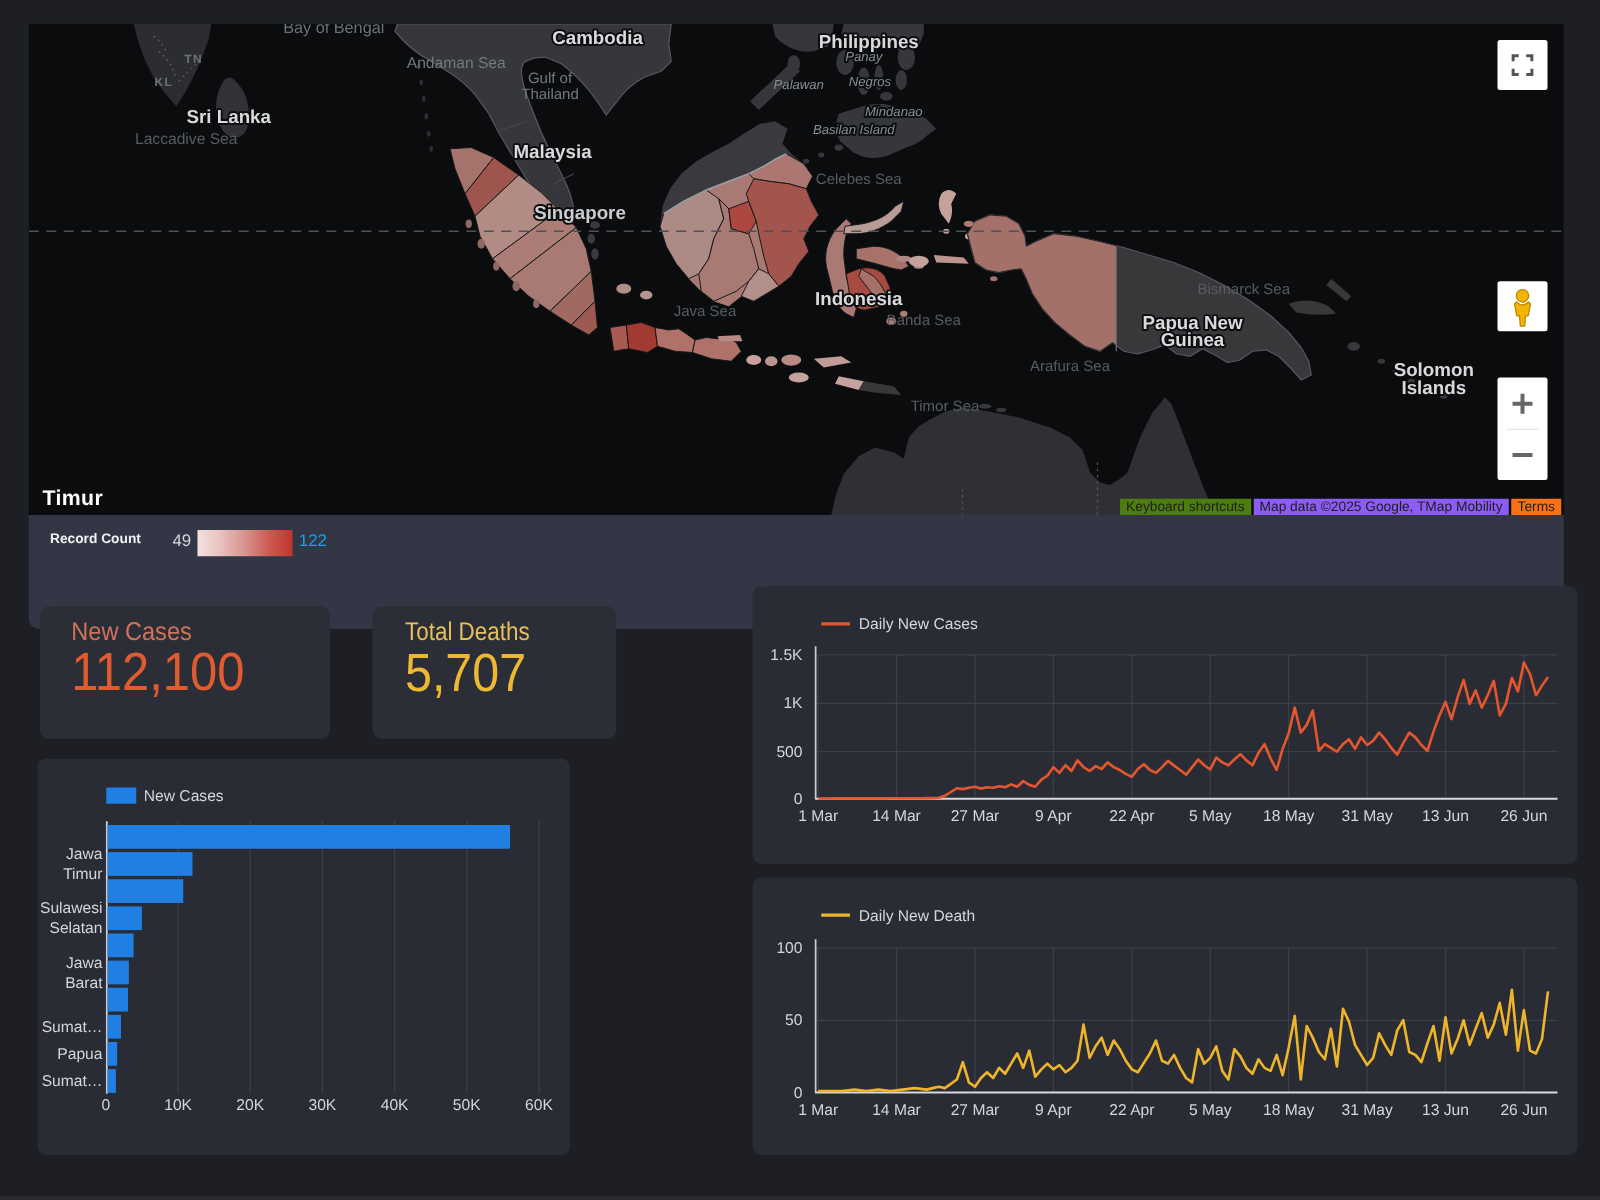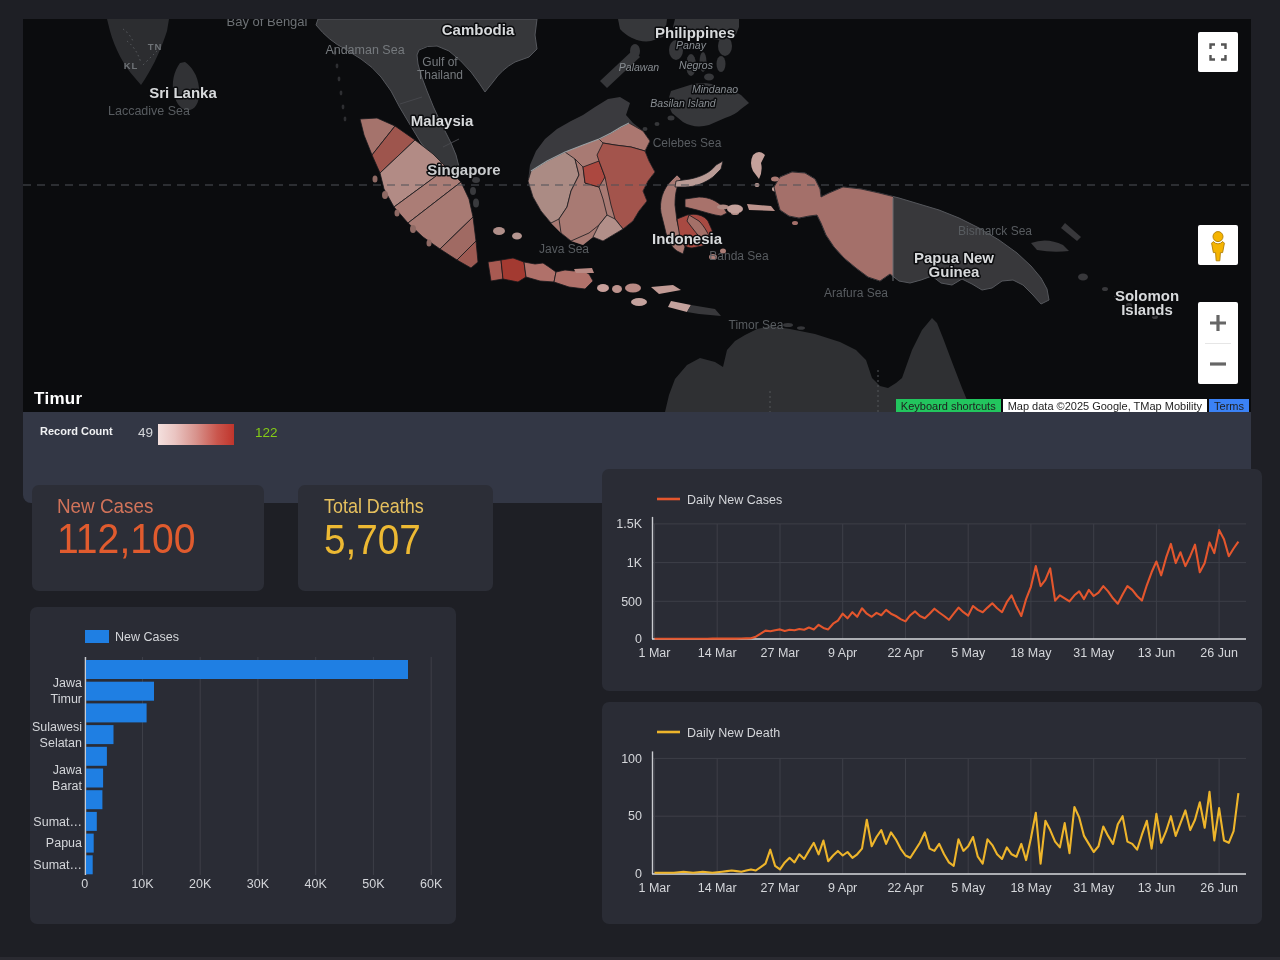--- a/index.html
+++ b/index.html
@@ -136,23 +136,23 @@
 <text x="1124" y="296" text-anchor="middle" font-size="15" fill="#d8dadc" font-weight="bold" font-style="normal" letter-spacing="0" stroke="#0b0c0e" stroke-width="3" paint-order="stroke" stroke-linejoin="round">Islands</text>
 <text x="672" y="19" text-anchor="middle" font-size="15" fill="#d8dadc" font-weight="bold" font-style="normal" letter-spacing="0" stroke="#0b0c0e" stroke-width="3" paint-order="stroke" stroke-linejoin="round">Philippines</text>
 <text x="668" y="30" text-anchor="middle" font-size="10.5" fill="#8a8f94" font-weight="normal" font-style="italic" letter-spacing="0" stroke="#0b0c0e" stroke-width="3" paint-order="stroke" stroke-linejoin="round">Panay</text>
 <text x="673" y="50" text-anchor="middle" font-size="10.5" fill="#8a8f94" font-weight="normal" font-style="italic" letter-spacing="0" stroke="#0b0c0e" stroke-width="3" paint-order="stroke" stroke-linejoin="round">Negros</text>
 <text x="616" y="52" text-anchor="middle" font-size="10.5" fill="#8a8f94" font-weight="normal" font-style="italic" letter-spacing="0">Palawan</text>
 <text x="692" y="74" text-anchor="middle" font-size="10.5" fill="#8a8f94" font-weight="normal" font-style="italic" letter-spacing="0" stroke="#0b0c0e" stroke-width="3" paint-order="stroke" stroke-linejoin="round">Mindanao</text>
 <text x="660" y="88" text-anchor="middle" font-size="10.5" fill="#8a8f94" font-weight="normal" font-style="italic" letter-spacing="0" stroke="#0b0c0e" stroke-width="3" paint-order="stroke" stroke-linejoin="round">Basilan Island</text>
 </svg>
     <div class="abs" style="left:11px;top:370px;color:#fff;font-size:17px;letter-spacing:.3px;font-weight:bold;">Timur</div>
     <div class="abs" style="right:2px;top:380px;height:14px;display:flex;font-size:11px;color:#1f1f1f;white-space:nowrap;">
-      <div style="background:#22c55e;padding:0 5px;line-height:14px;">Keyboard shortcuts</div>
-      <div style="background:#ffffff;padding:0 5px;line-height:14px;margin-left:2px;">Map data ©2025 Google, TMap Mobility</div>
-      <div style="background:#3b82f6;padding:0 5px;line-height:14px;margin-left:2px;">Terms</div>
+      <div style="background:#4d7c0f;padding:0 5px;line-height:14px;">Keyboard shortcuts</div>
+      <div style="background:#8b5cf6;padding:0 5px;line-height:14px;margin-left:2px;">Map data ©2025 Google, TMap Mobility</div>
+      <div style="background:#f97316;padding:0 5px;line-height:14px;margin-left:2px;">Terms</div>
     </div>
     <div class="abs" style="left:1175px;top:13px;width:40px;height:40px;background:#fff;border-radius:2px;">
       <svg width="40" height="40" viewBox="0 0 40 40">
           <path d="M12.5 17 v-4.5 h4.5 M23 12.5 h4.5 v4.5 M27.5 23 v4.5 h-4.5 M17 27.5 h-4.5 v-4.5" fill="none" stroke="#555" stroke-width="2.4"></path>
         </svg>
     </div>
     <div class="abs" style="left:1175px;top:206px;width:40px;height:40px;background:#fff;border-radius:2px;">
       <svg width="40" height="40" viewBox="0 0 40 40">
           <circle cx="20" cy="11.6" r="5" fill="#f5b400" stroke="#b8860b" stroke-width="1"></circle>
           <path d="M13.6 18.2 L15.2 16.6 q4.8 4.6 9.6 0 L26.4 18.2 L24.6 27.6 L22.4 27.6 L21.8 35.8 L18.2 35.8 L17.6 27.6 L15.4 27.6 Z" fill="#f5b400" stroke="#b8860b" stroke-width="1" stroke-linejoin="round"></path>
@@ -163,21 +163,21 @@
           <path d="M20 13 v16 M12 21 h16" stroke="#666" stroke-width="3.2"></path>
           <line x1="7" x2="33" y1="41.5" y2="41.5" stroke="#e6e6e6" stroke-width="1"></line>
           <path d="M12 62 h16" stroke="#666" stroke-width="3.2"></path>
         </svg>
     </div>
   </div>
   <div class="abs" style="left:0;top:393px;height:43px;width:100%;">
     <span class="abs" style="left:17px;top:12px;color:#f0f1f3;font-weight:bold;font-size:11px;line-height:1.4;">Record Count</span>
     <span class="abs" style="left:108px;top:12px;width:22px;text-align:right;color:#d4d6da;font-size:13.5px;line-height:1.4;">49</span>
     <div class="abs" style="left:135px;top:11.5px;width:76px;height:21px;background:linear-gradient(90deg,#f4e0de,#eac5c2 22%,#d8938d 50%,#ca564d 78%,#c0352c);"></div>
-    <span class="abs" style="left:232px;top:12px;color:#84cc16;font-size:13.5px;line-height:1.4;">122</span>
+    <span class="abs" style="left:216px;top:12px;color:#0ea5e9;font-size:13.5px;line-height:1.4;">122</span>
   </div>
 </div>
 
 <div class="card" style="left:32px;top:485px;">
   <div class="abs" style="left:25px;top:11px;color:#d1735a;font-size:20.5px;line-height:1;transform:scaleX(.92);transform-origin:0 0;">New Cases</div>
   <div class="abs" style="left:24.7px;top:32.3px;color:#e05b2e;font-size:43px;line-height:1;transform:scaleX(.91);transform-origin:0 0;">112,100</div>
 </div>
 <div class="card" style="left:298px;top:485px;width:195px;text-decoration:underline;">
   <div class="abs" style="left:26px;top:11px;color:#e6c05e;font-size:20.5px;line-height:1;transform:scaleX(.875);transform-origin:0 0;">Total Deaths</div>
   <div class="abs" style="left:25.6px;top:33.2px;color:#edb933;font-size:43px;line-height:1;transform:scaleX(.90);transform-origin:0 0;">5,707</div>

